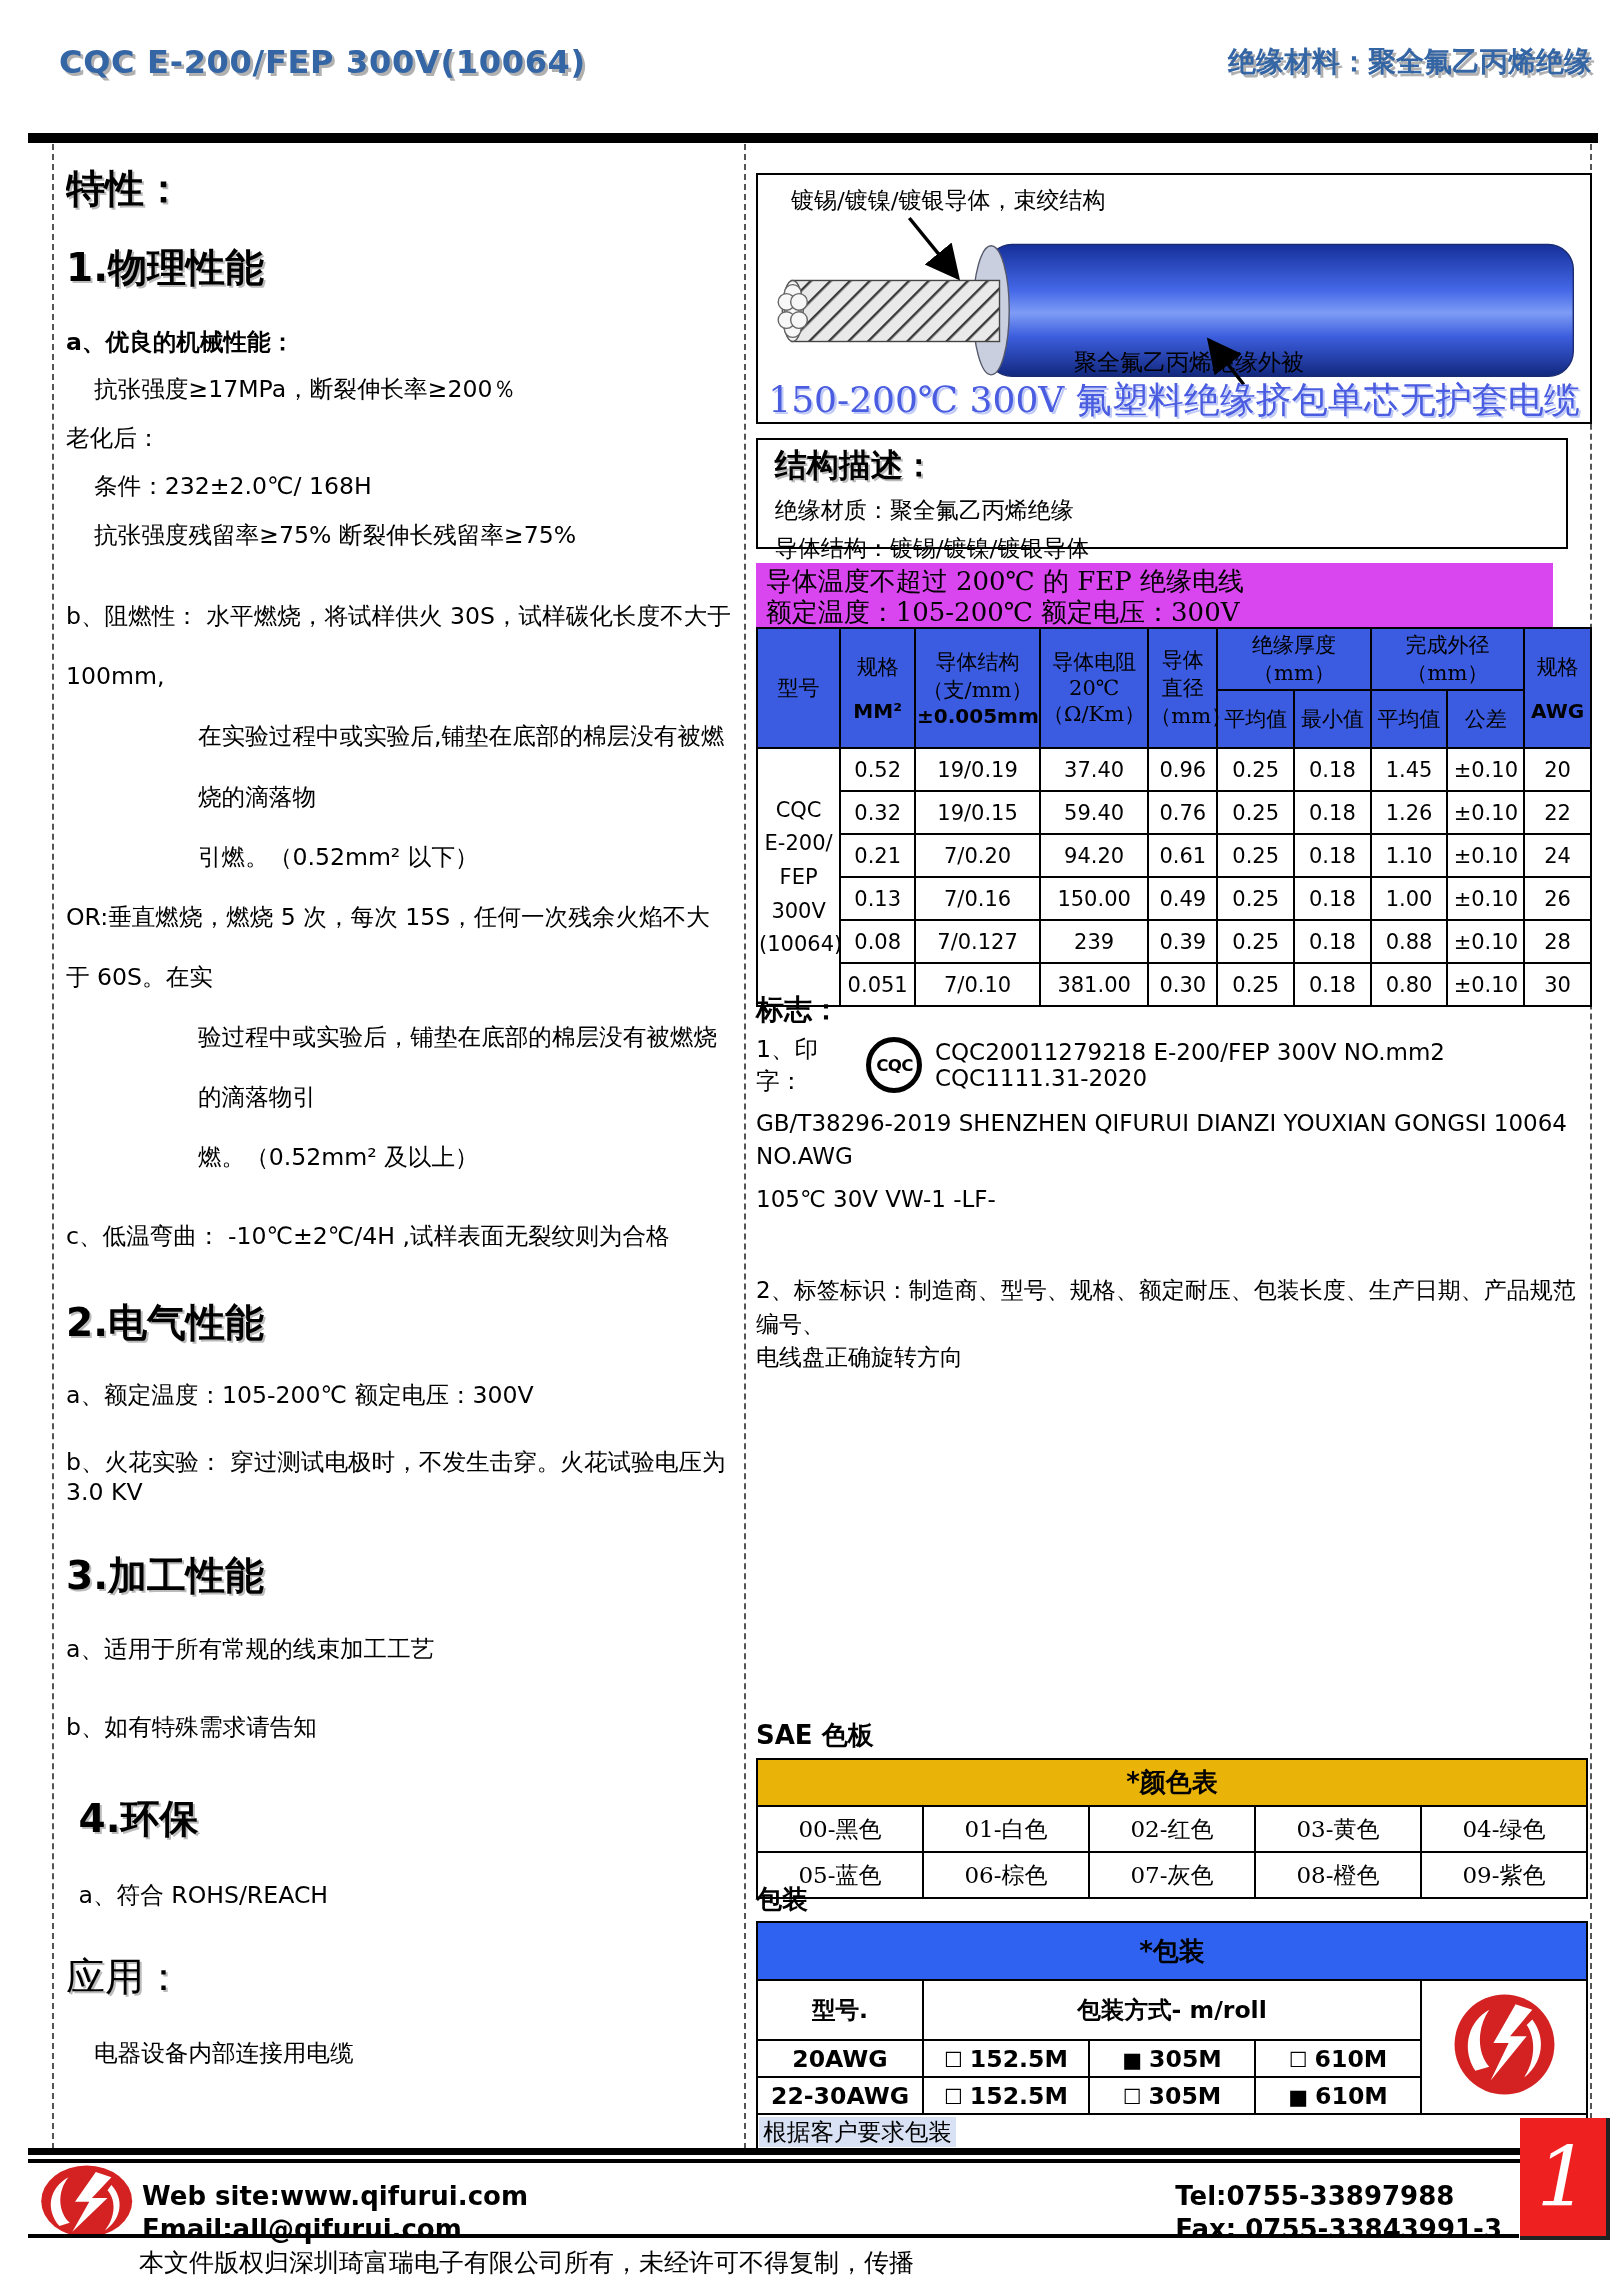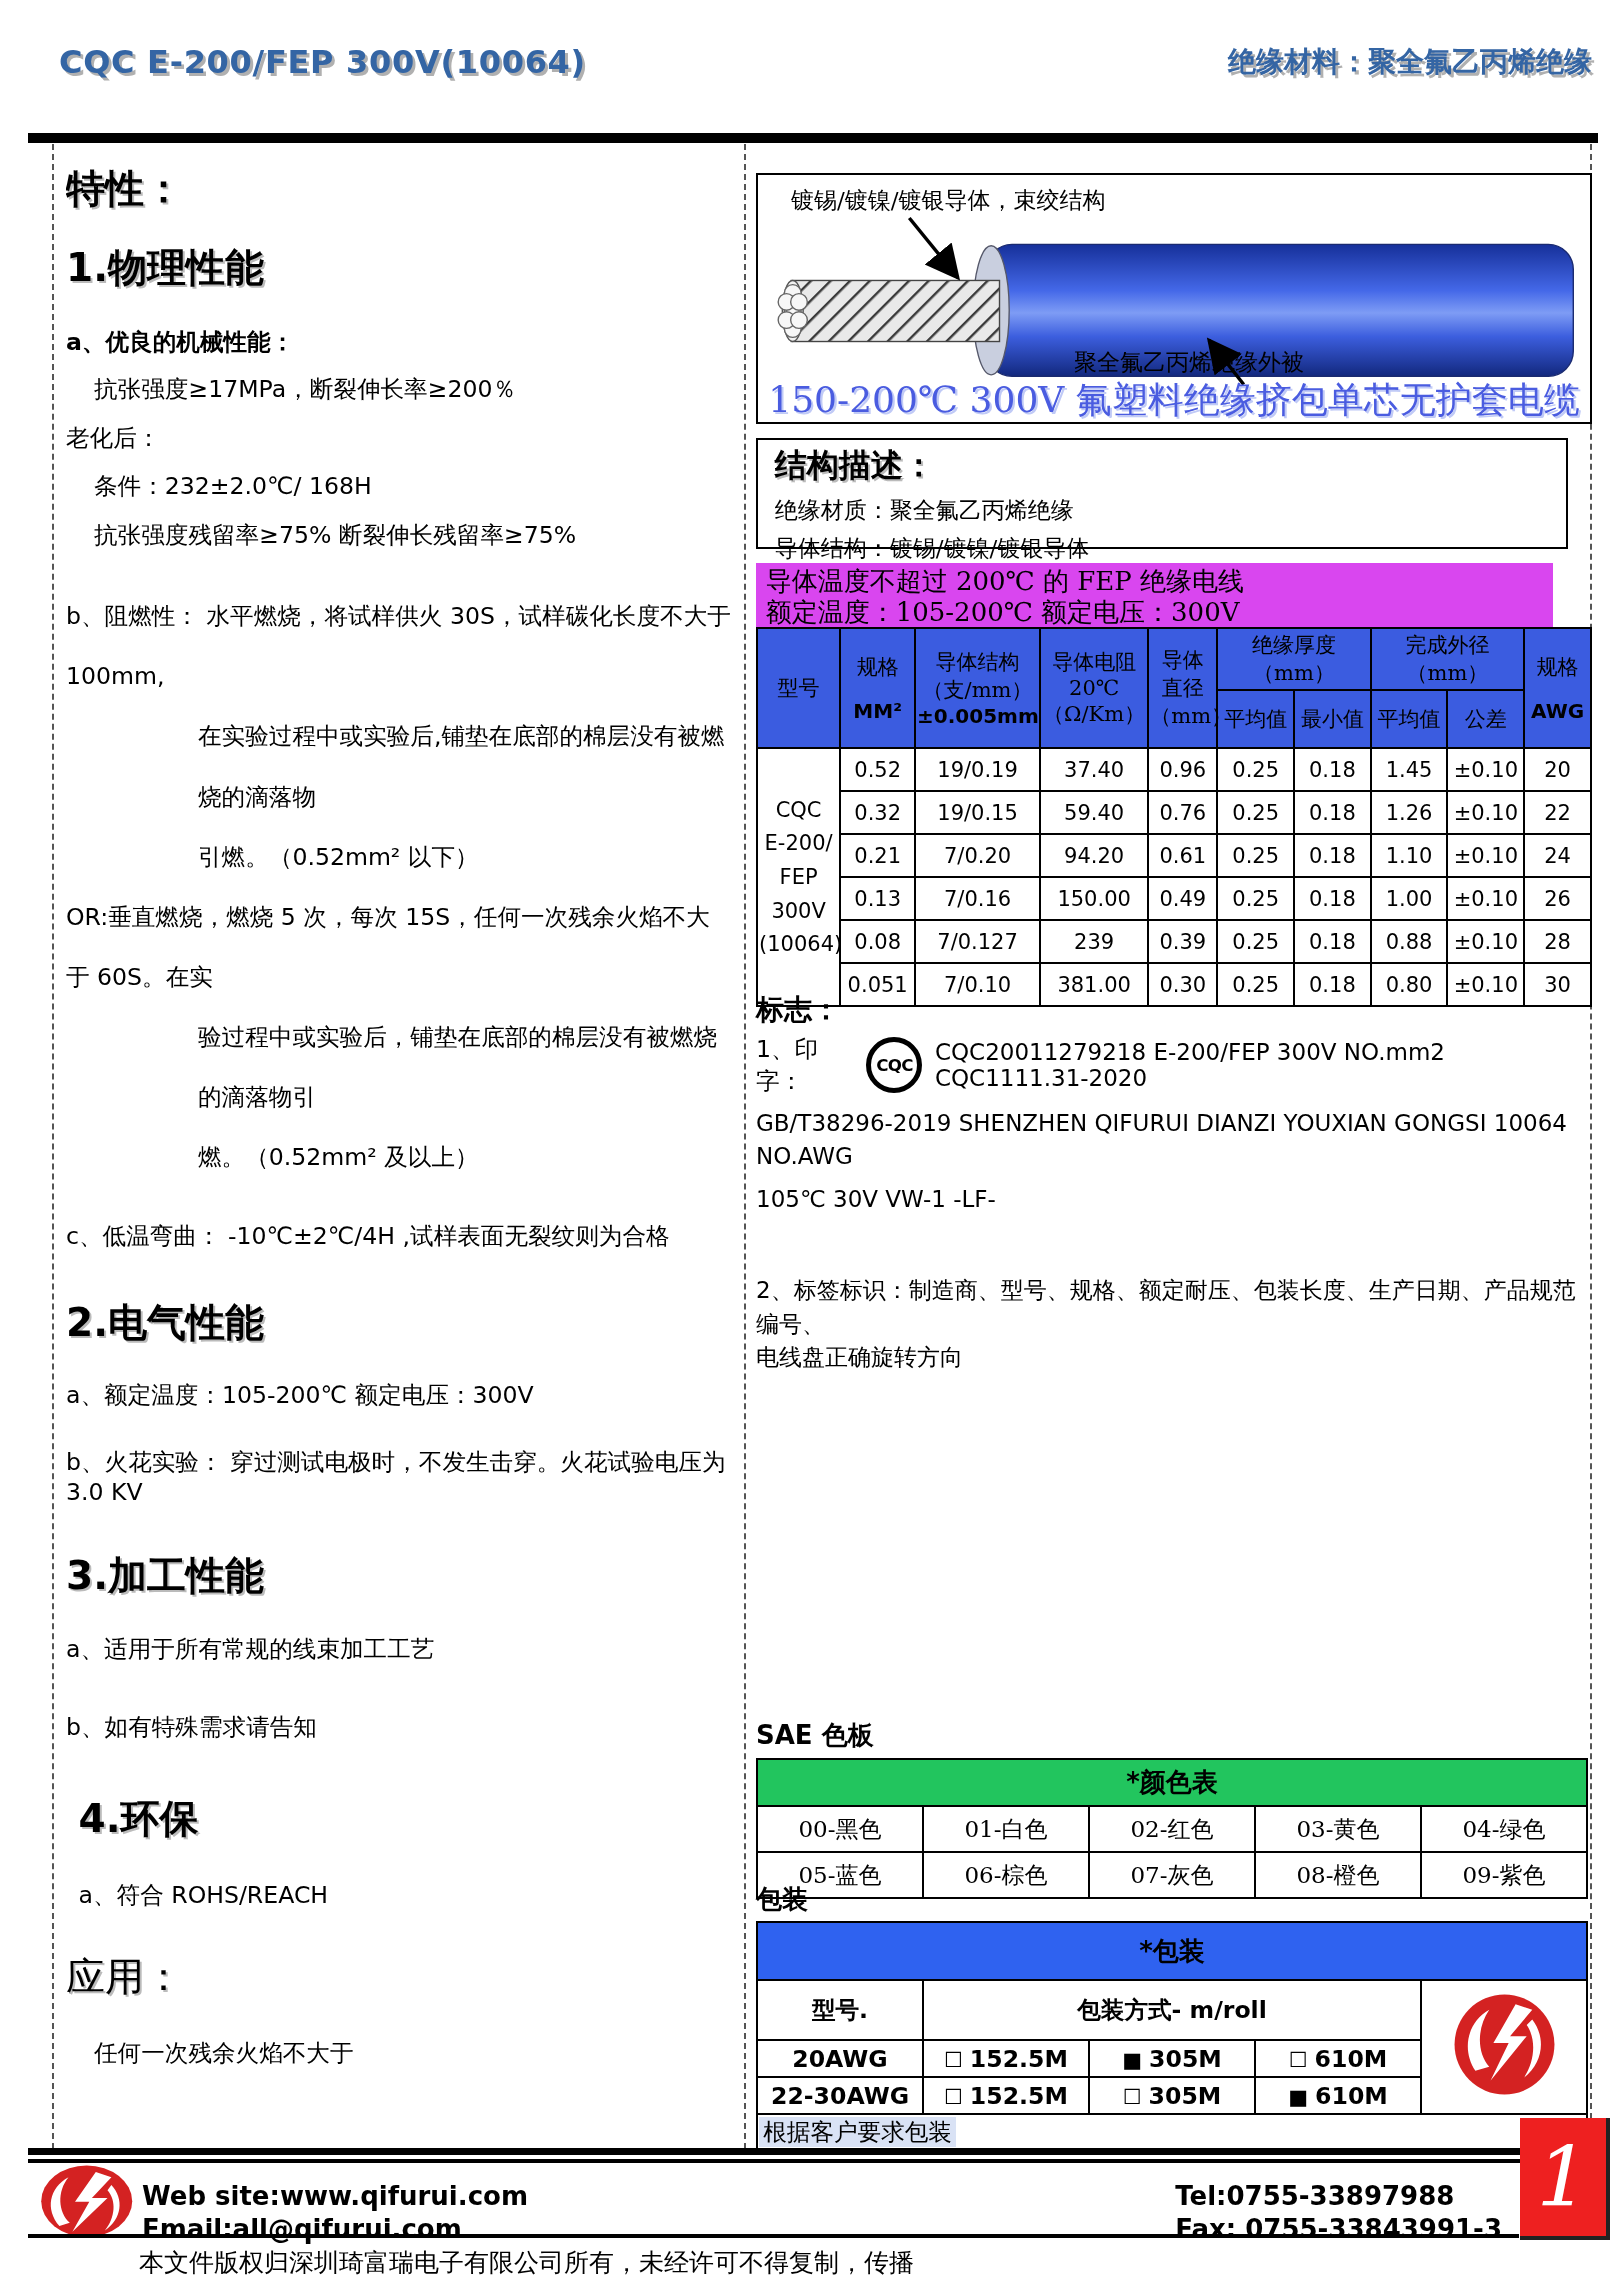--- a/index.html
+++ b/index.html
@@ -56,21 +56,21 @@
   .marking{position:absolute;left:0;top:833px;width:832px;font-size:23px;}
   .marking h3{margin:0 0 4.2px 0;font-size:28px;font-weight:bold;}
   .marking .row1{display:flex;align-items:center;gap:12.5px;}
   .cqc-ring{display:inline-flex;align-items:center;justify-content:center;width:46px;height:46px;
             border:5.6px solid #000;border-radius:50%;font-weight:900;font-size:16.7px;letter-spacing:-0.7px;flex:0 0 auto;}
   .marking .ml{margin-top:9.7px;line-height:1.45;}
   .marking .para2{margin-top:56px;line-height:1.5;}
 
   .sae-h{position:absolute;left:0;top:1560px;font-size:26px;font-weight:bold;}
   .t-sae{position:absolute;left:0;top:1600px;width:832px;table-layout:fixed;font-size:23px;}
-  .t-sae .title td{background:#22c55e;font-weight:bold;font-size:26px;height:43px;}
+  .t-sae .title td{background:#eab308;font-weight:bold;font-size:26px;height:43px;}
   .t-sae .r td{height:42px;font-family:"DejaVu Serif","Liberation Serif",serif;}
 
   .pack-h{position:absolute;left:0;top:1724px;font-size:26px;font-weight:bold;}
   .t-pack{position:absolute;left:0;top:1763px;width:832px;table-layout:fixed;font-size:23.6px;font-weight:bold;}
   .t-pack .title td{background:#2f62f0;font-size:26px;height:54px;}
   .t-pack .hd td{height:56px;}
   .t-pack .r td{height:33px;text-align:center;}
   .t-pack .note td{border-left:2.1px solid #000;text-align:left;font-weight:normal;height:32px;
                    font-family:"DejaVu Serif","Liberation Serif",serif;}
   .t-pack .note span{background:#d9e2f5;padding:1.4px 4.2px;}
@@ -129,21 +129,21 @@
     <div class="ln" style="margin-top:35px;">b、火花实验： 穿过测试电极时，不发生击穿。火花试验电压为 3.0 KV</div>
 
     <h1 class="sec" style="margin-top:43px;">3.加工性能</h1>
     <div class="ln" style="margin-top:30.5px;">a、适用于所有常规的线束加工工艺</div>
     <div class="ln" style="margin-top:46px;">b、如有特殊需求请告知</div>
 
     <h1 class="sec" style="margin-top:49px;padding-left:12.5px;">4.环保</h1>
     <div class="ln" style="margin-top:33px;padding-left:12.5px;">a、符合 ROHS/REACH</div>
 
     <h1 class="sec" style="margin-top:39px;font-weight:normal;">应用：</h1>
-    <div class="ln ind" style="margin-top:33px;">任何一次残余火焰不大于</div>
+    <div class="ln ind" style="margin-top:33px;">电器设备内部连接用电缆</div>
 
   </div>
 
   <div class="col-right">
 
     <div class="diagram">
       <svg class="cablesvg" viewBox="0 0 1199 356">
         <defs>
           <linearGradient id="insul" x1="0" y1="0" x2="0" y2="1">
             <stop offset="0%" stop-color="#16309a"></stop>

